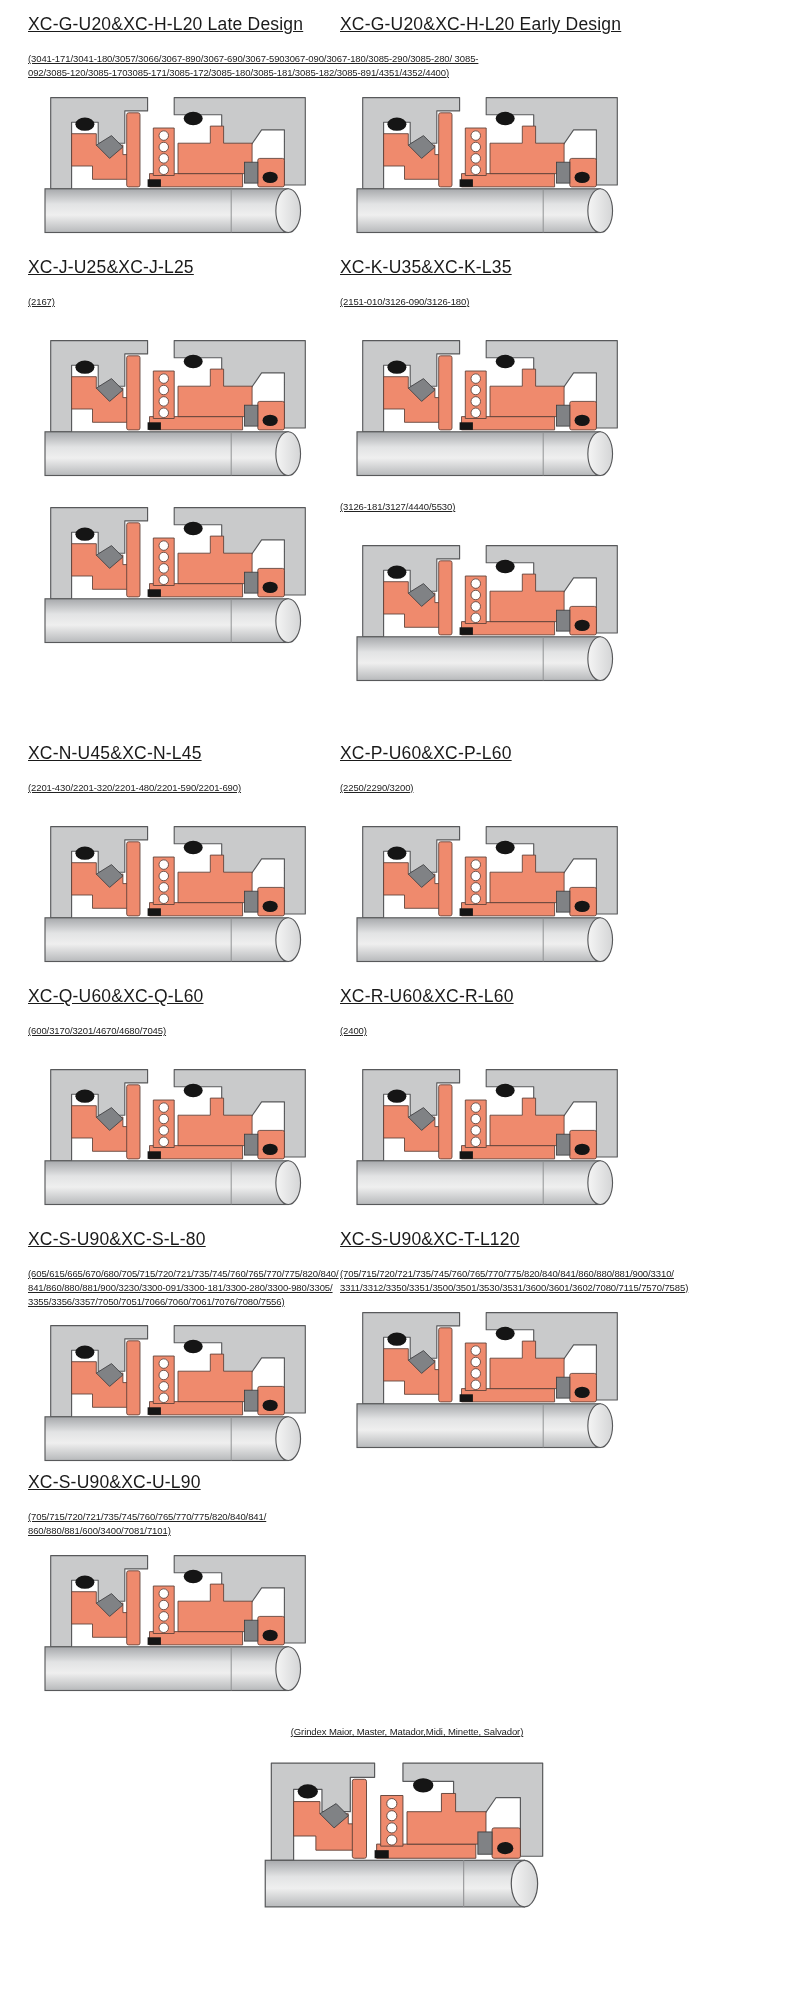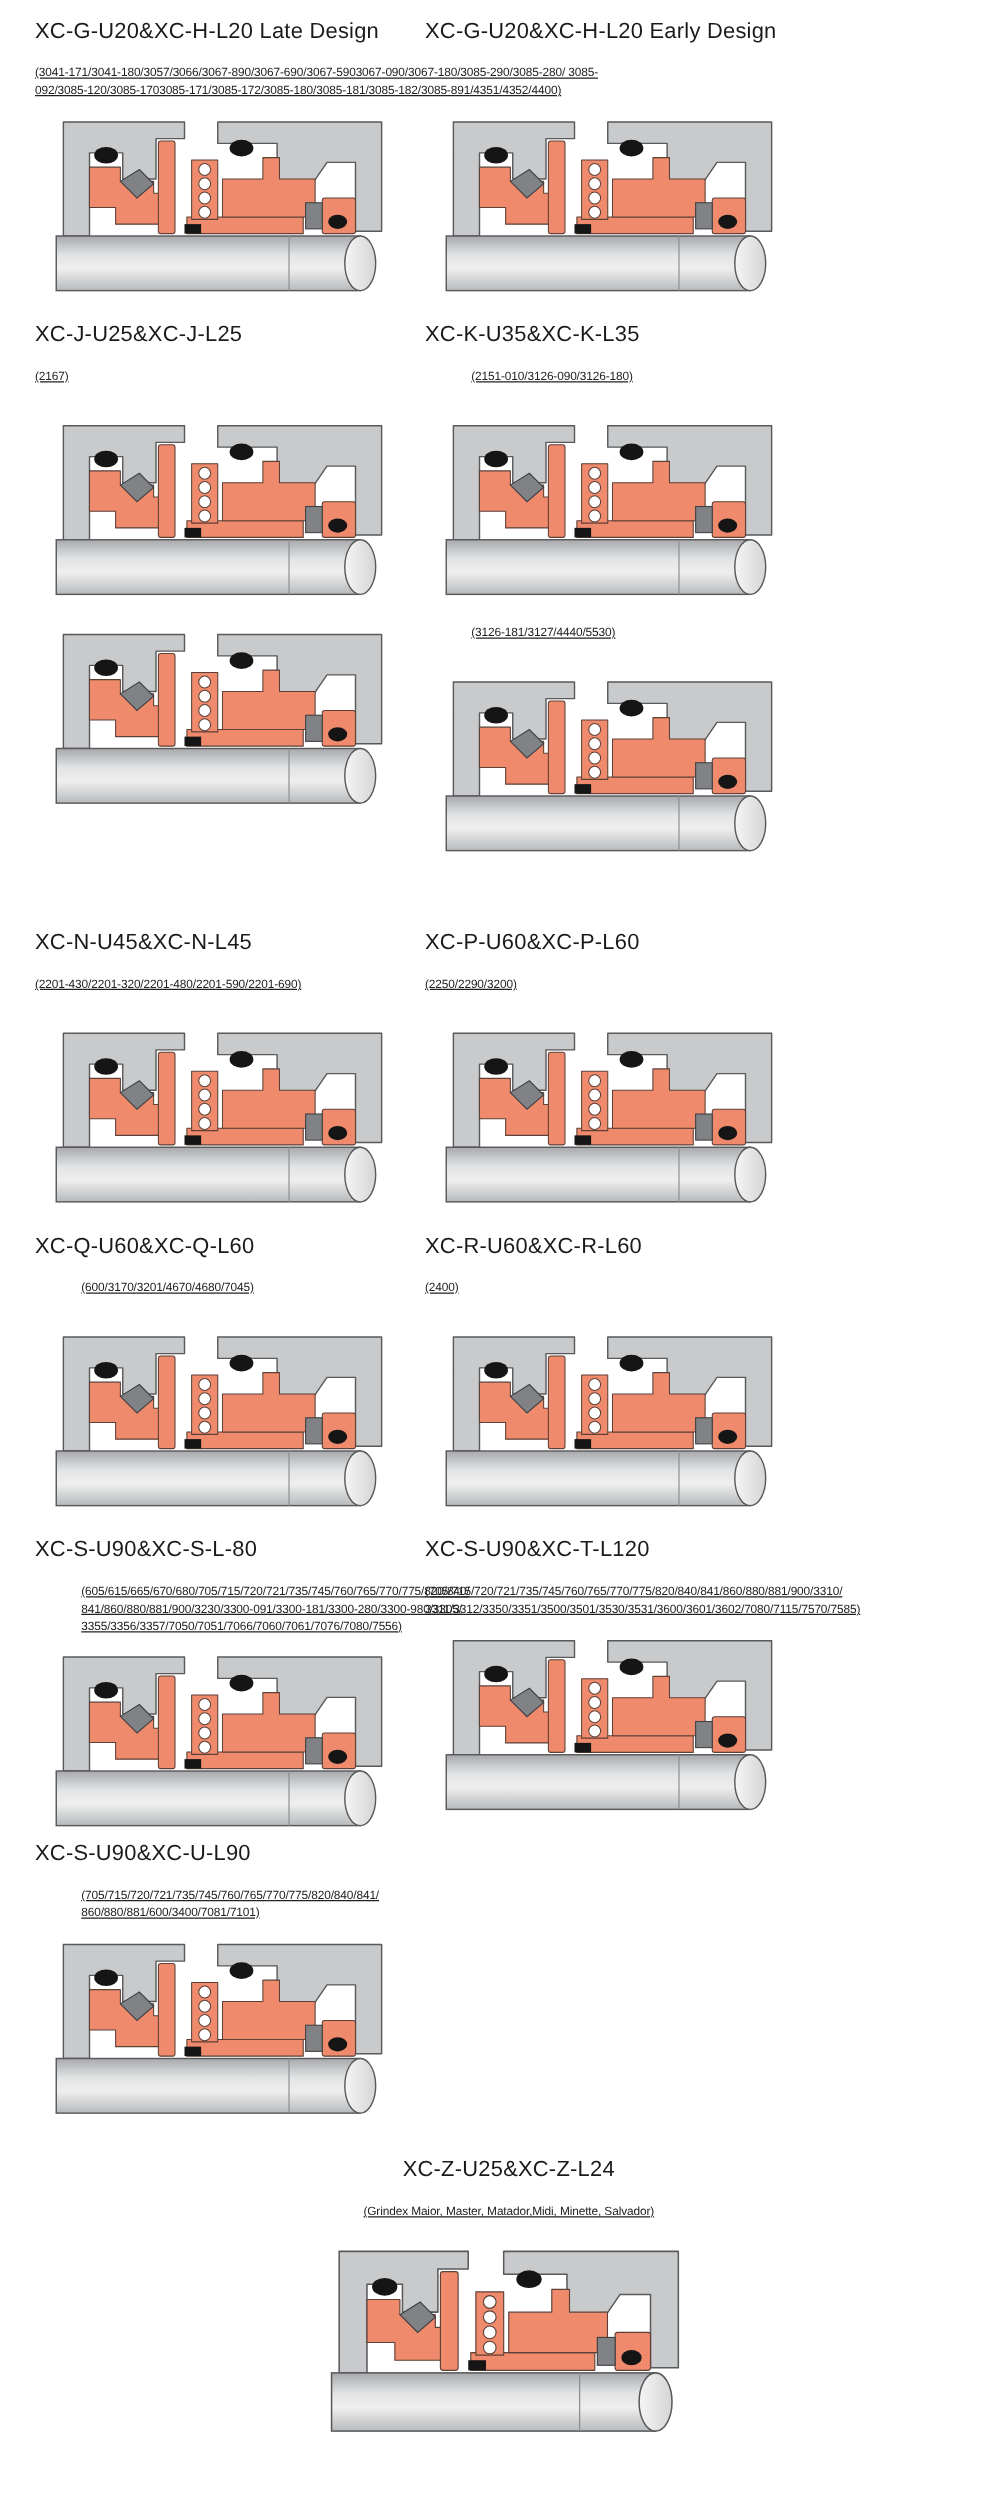--- a/index.html
+++ b/index.html
@@ -25,33 +25,34 @@
     height: auto;
     text-align: center;
     padding-top: 10px;
   }
   .title {
     font-size: 17.5px;
     font-weight: 400;
     letter-spacing: 0.2px;
     margin: 0 0 17px 0;
     white-space: nowrap;
+    text-decoration: underline;
   }
   .codes {
     font-size: 9.5px;
     line-height: 1.45;
     letter-spacing: -0.1px;
     margin: 0 0 10px 0;
     min-height: 28px;
     color: #222222;
     text-decoration: underline;
   }
   .codes.codes-wide  { width: 456px; position: relative; z-index: 2; }
   .codes.codes-med   { width: 402px; position: relative; z-index: 2; }
-  .codes.codes-right { width: 345px; margin-left: 37px; }
+  .codes.codes-right { width: 345px; }
   .center-cell .codes { min-height: 16px; margin-bottom: 14px; }
   .seal-svg {
     width: 288px;
     height: 152px;
     display: block;
     margin-left: 6px;
   }
   .center-cell .seal-svg {
     width: 304px;
     height: 162px;
@@ -216,20 +217,19 @@
 
   <section class="cell">
     <h2 class="title">XC-S-U90&amp;XC-U-L90</h2>
     <p class="codes codes-right">(705/715/720/721/735/745/760/765/770/775/820/840/841/ 860/880/881/600/3400/7081/7101)</p>
     <svg class="seal-svg" viewBox="0 0 300 160">
         <use href="#seal"></use>
       </svg>
   </section>
 
   <section class="cell center-cell">
-    <h2 class="title">XC-Z-U25&amp;XC-Z-L24</h2>
     <p class="codes">(Grindex  Maior, Master, Matador,Midi, Minette, Salvador)</p>
     <svg class="seal-svg" viewBox="0 0 300 160">
         <use href="#seal"></use>
       </svg>
   </section>
 
 </main>
 
 </body></html>

